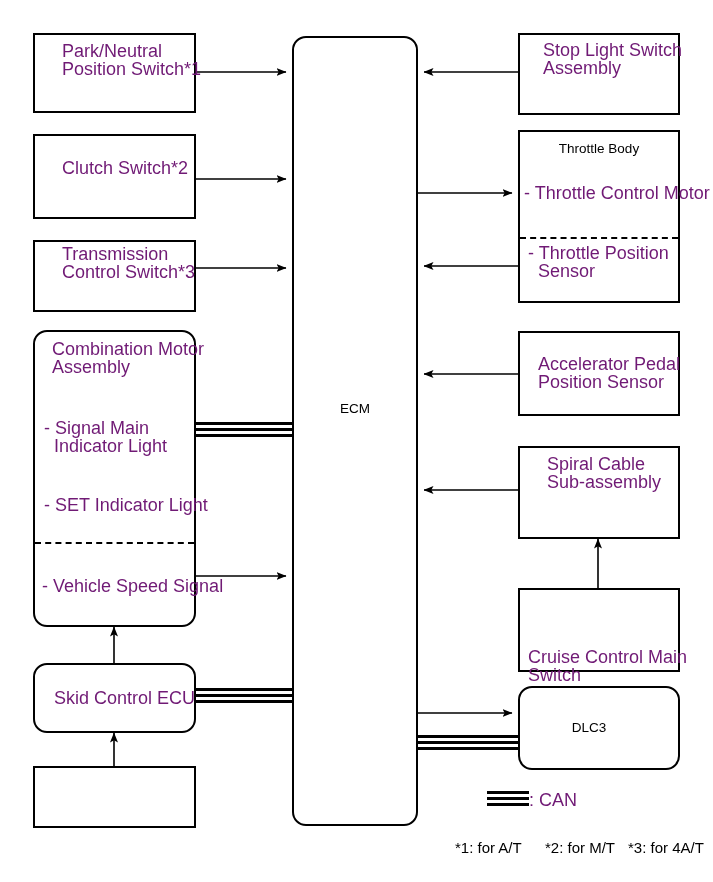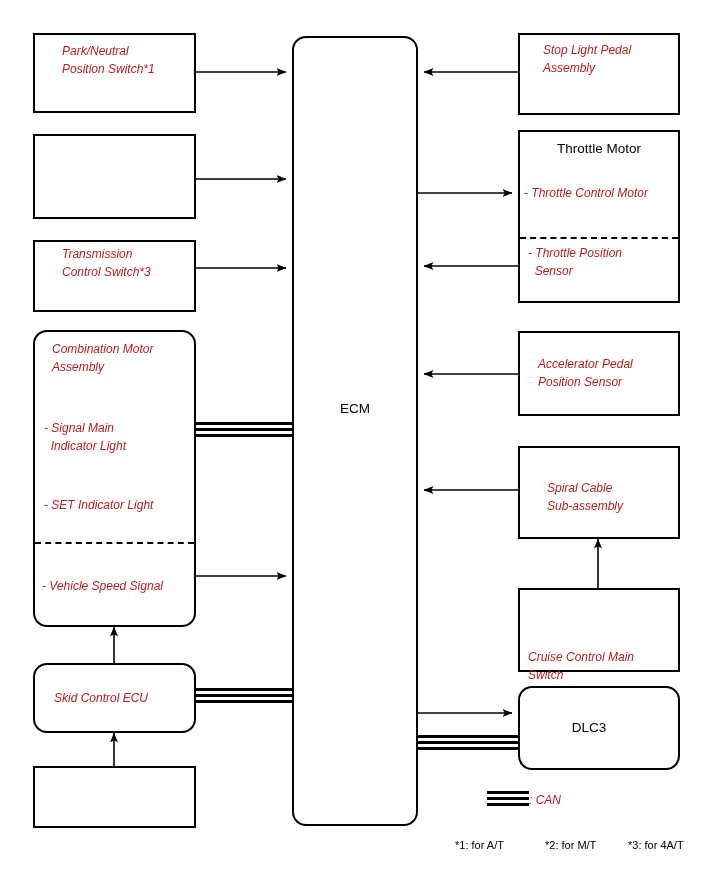--- a/index.html
+++ b/index.html
@@ -29,24 +29,23 @@
     border: 2px solid #000000;
     background: #ffffff;
     font-size: 13.5px;
     line-height: 18px;
     color: #000000;
   }
   .box.rounded { border-radius: 14px; }
   .lbl {
     position: absolute;
     white-space: pre;
-    font-size: 12px;
+    font-size: 18px;
     line-height: 18px;
-    color: #b91c1c;
-    font-style: italic;
+    color: #701a75;
   }
   .center-lbl {
     position: absolute;
     white-space: pre;
     text-align: center;
     font-size: 13.5px;
     line-height: 18px;
     color: #000000;
   }
   .dashed-div {
@@ -64,21 +63,21 @@
   .legend-sym i {
     position: absolute;
     left: 0;
     width: 100%;
     background: #000000;
     display: block;
   }
   .footnote {
     position: absolute;
     white-space: pre;
-    font-size: 11px;
+    font-size: 15px;
     color: #000000;
   }
 </style>
 </head>
 <body>
 
 <div id="canvas">
 
   <svg id="wires" viewBox="0 0 713 882">
     <defs>
@@ -133,56 +132,57 @@
   <div class="can-band" style="left:416px; top:747px; width:104px; height:3px;"></div>
 
   <div class="box rounded" style="left:292px; top:36px; width:126px; height:790px;"></div>
   <div class="center-lbl" style="left:292px; top:400px; width:126px;">ECM</div>
 
   <div class="box" style="left:33px; top:33px; width:163px; height:80px;"></div>
   <div class="lbl" style="left:62px; top:42px; width:140px;">Park/Neutral
 Position Switch*1</div>
 
   <div class="box" style="left:33px; top:134px; width:163px; height:85px;"></div>
+  <div class="lbl" style="left:62px; top:159px; width:140px;">Clutch Switch*2</div>
 
   <div class="box" style="left:33px; top:240px; width:163px; height:72px;"></div>
   <div class="lbl" style="left:62px; top:245px; width:140px;">Transmission
 Control Switch*3</div>
 
   <div class="box rounded" style="left:33px; top:330px; width:163px; height:297px;"></div>
   <div class="lbl" style="left:52px; top:340px; width:145px;">Combination Motor
 Assembly</div>
   <div class="lbl" style="left:44px; top:419px; width:150px;">- Signal Main
   Indicator Light</div>
   <div class="lbl" style="left:44px; top:496px; width:150px;">- SET Indicator Light</div>
   <div class="dashed-div" style="left:35px; top:542px; width:159px;"></div>
   <div class="lbl" style="left:42px; top:577px; width:155px;">- Vehicle Speed Signal</div>
 
   <div class="box rounded" style="left:33px; top:663px; width:163px; height:70px;"></div>
   <div class="lbl" style="left:54px; top:689px; width:150px;">Skid Control ECU</div>
 
   <div class="box" style="left:33px; top:766px; width:163px; height:62px;"></div>
 
   <div class="box" style="left:518px; top:33px; width:162px; height:82px;"></div>
-  <div class="lbl" style="left:543px; top:41px; width:140px;">Stop Light Pedal
+  <div class="lbl" style="left:543px; top:41px; width:140px;">Stop Light Switch
 Assembly</div>
 
   <div class="box" style="left:518px; top:130px; width:162px; height:173px;"></div>
-  <div class="center-lbl" style="left:518px; top:140px; width:162px;">Throttle Motor</div>
+  <div class="center-lbl" style="left:518px; top:140px; width:162px;">Throttle Body</div>
   <div class="lbl" style="left:524px; top:184px; width:160px;">- Throttle Control Motor</div>
   <div class="dashed-div" style="left:520px; top:237px; width:158px;"></div>
   <div class="lbl" style="left:528px; top:244px; width:155px;">- Throttle Position
   Sensor</div>
 
   <div class="box" style="left:518px; top:331px; width:162px; height:85px;"></div>
   <div class="lbl" style="left:538px; top:355px; width:145px;">Accelerator Pedal
 Position Sensor</div>
 
   <div class="box" style="left:518px; top:446px; width:162px; height:93px;"></div>
-  <div class="lbl" style="left:547px; top:479px; width:145px;">Spiral Cable
+  <div class="lbl" style="left:547px; top:455px; width:145px;">Spiral Cable
 Sub-assembly</div>
 
   <div class="box" style="left:518px; top:588px; width:162px; height:84px;"></div>
   <div class="lbl" style="left:528px; top:648px; width:150px;">Cruise Control Main
 Switch</div>
 
   <div class="box rounded" style="left:518px; top:686px; width:162px; height:84px;"></div>
   <div class="center-lbl" style="left:518px; top:719px; width:142px;">DLC3</div>
 
   <div class="legend-sym" style="left:487px; top:791px; width:42px; height:17px;">

